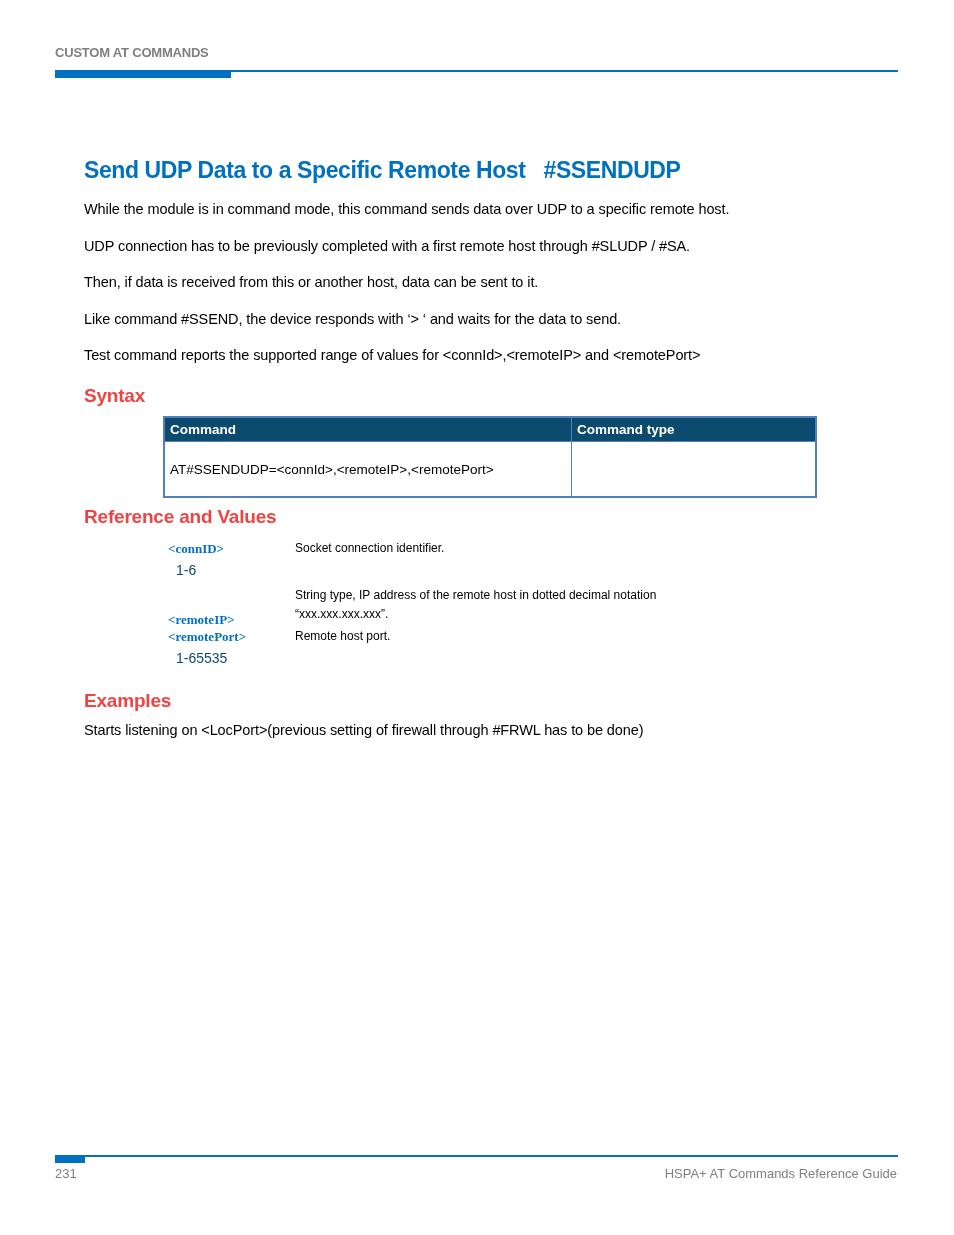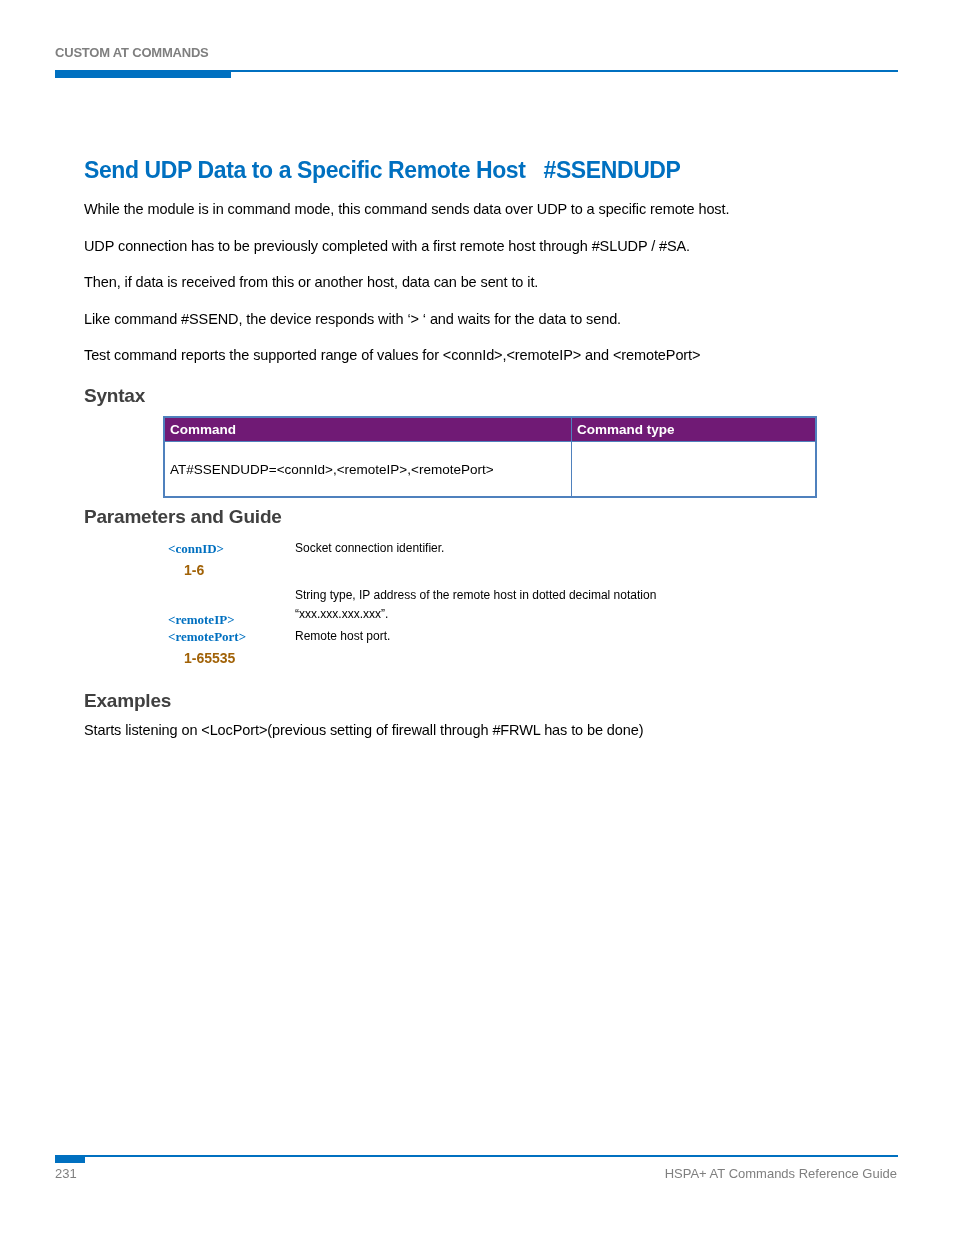--- a/index.html
+++ b/index.html
@@ -4,30 +4,30 @@
   <style>
     html, body { margin: 0; padding: 0; background: #ffffff; }
     body { width: 954px; height: 1235px; position: relative; overflow: hidden;
       font-family: "Liberation Sans", "DejaVu Sans", sans-serif; color: #000; }
     .abs { position: absolute; }
     .running-head { left: 55px; top: 45px; font-size: 13px; font-weight: bold; color: #7f7f7f; letter-spacing: -0.2px; }
     .head-line { left: 55px; top: 70px; width: 843px; height: 2px; background: #0070c0; }
     .head-block { left: 55px; top: 70px; width: 176px; height: 8px; background: #0070c0; }
     .title { left: 84px; top: 157px; font-size: 23px; font-weight: bold; color: #0070c0; letter-spacing: -0.4px; white-space: pre; }
     .para { left: 84px; font-size: 14.5px; color: #000; letter-spacing: -0.1px; white-space: nowrap; }
-    .h2 { left: 84px; font-size: 19px; font-weight: bold; color: #404040; letter-spacing: -0.2px; }
+    .h2 { left: 84px; font-size: 19px; font-weight: bold; color: #ef4444; letter-spacing: -0.2px; }
     table.syntax { position: absolute; left: 163px; top: 416px; width: 654px; border-collapse: collapse; font-size: 13.5px; }
-    table.syntax th { background: #701a75; color: #fff; text-align: left; font-weight: bold; height: 23px; padding: 0 5px; border: 1px solid #4f81bd; }
+    table.syntax th { background: #0c4a6e; color: #fff; text-align: left; font-weight: bold; height: 23px; padding: 0 5px; border: 1px solid #4f81bd; }
     table.syntax td { height: 22px; padding: 16px 5px; border: 1px solid #4f81bd; border-width: 1px; }
     table.syntax tr td { border-color: #4f81bd; }
     table.syntax { border: 2px solid #4f81bd; }
     .col1 { width: 396px; }
     .pname { left: 168px; font-size: 13px; font-weight: bold; color: #0070c0; font-family: Liberation Serif, serif; }
     .pdesc { left: 295px; font-size: 12px; color: #000; line-height: 19px; }
-    .prange { left: 184px; font-size: 14px; font-weight: bold; color: #a16207; }
+    .prange { left: 176px; font-size: 14px; font-weight: normal; color: #0c4a6e; }
     .foot-line { left: 55px; top: 1155px; width: 843px; height: 2px; background: #0070c0; }
     .foot-block { left: 55px; top: 1155px; width: 30px; height: 8px; background: #0070c0; }
     .foot-page { left: 55px; top: 1166px; font-size: 13px; color: #7f7f7f; }
     .foot-guide { right: 57px; top: 1166px; font-size: 13px; color: #7f7f7f; margin-left: 10px; }
   </style>
 </head>
 <body>
 
 <div class="abs running-head">CUSTOM AT COMMANDS</div>
 <div class="abs head-line"></div>
@@ -49,21 +49,21 @@
     <th class="col1">Command</th>
     <th>Command type</th>
   </tr>
   <tr>
     <td>AT#SSENDUDP=&lt;connId&gt;,&lt;remoteIP&gt;,&lt;remotePort&gt;</td>
     <td></td>
   </tr>
 </tbody>
   </table>
 
-<div class="abs h2" style="top:506px">Parameters and Guide</div>
+<div class="abs h2" style="top:506px">Reference and Values</div>
 
 <div class="abs pname" style="top:541px">&lt;connID&gt;</div>
 <div class="abs pdesc" style="top:539px">Socket connection identifier.</div>
 <div class="abs prange" style="top:562px">1-6</div>
 
 <div class="abs pname" style="top:612px">&lt;remoteIP&gt;</div>
 <div class="abs pdesc" style="top:586px">String type, IP address of the remote host in dotted decimal notation</div>
 <div class="abs pdesc" style="top:605px">“xxx.xxx.xxx.xxx”.</div>
 
 <div class="abs pname" style="top:629px">&lt;remotePort&gt;</div>

